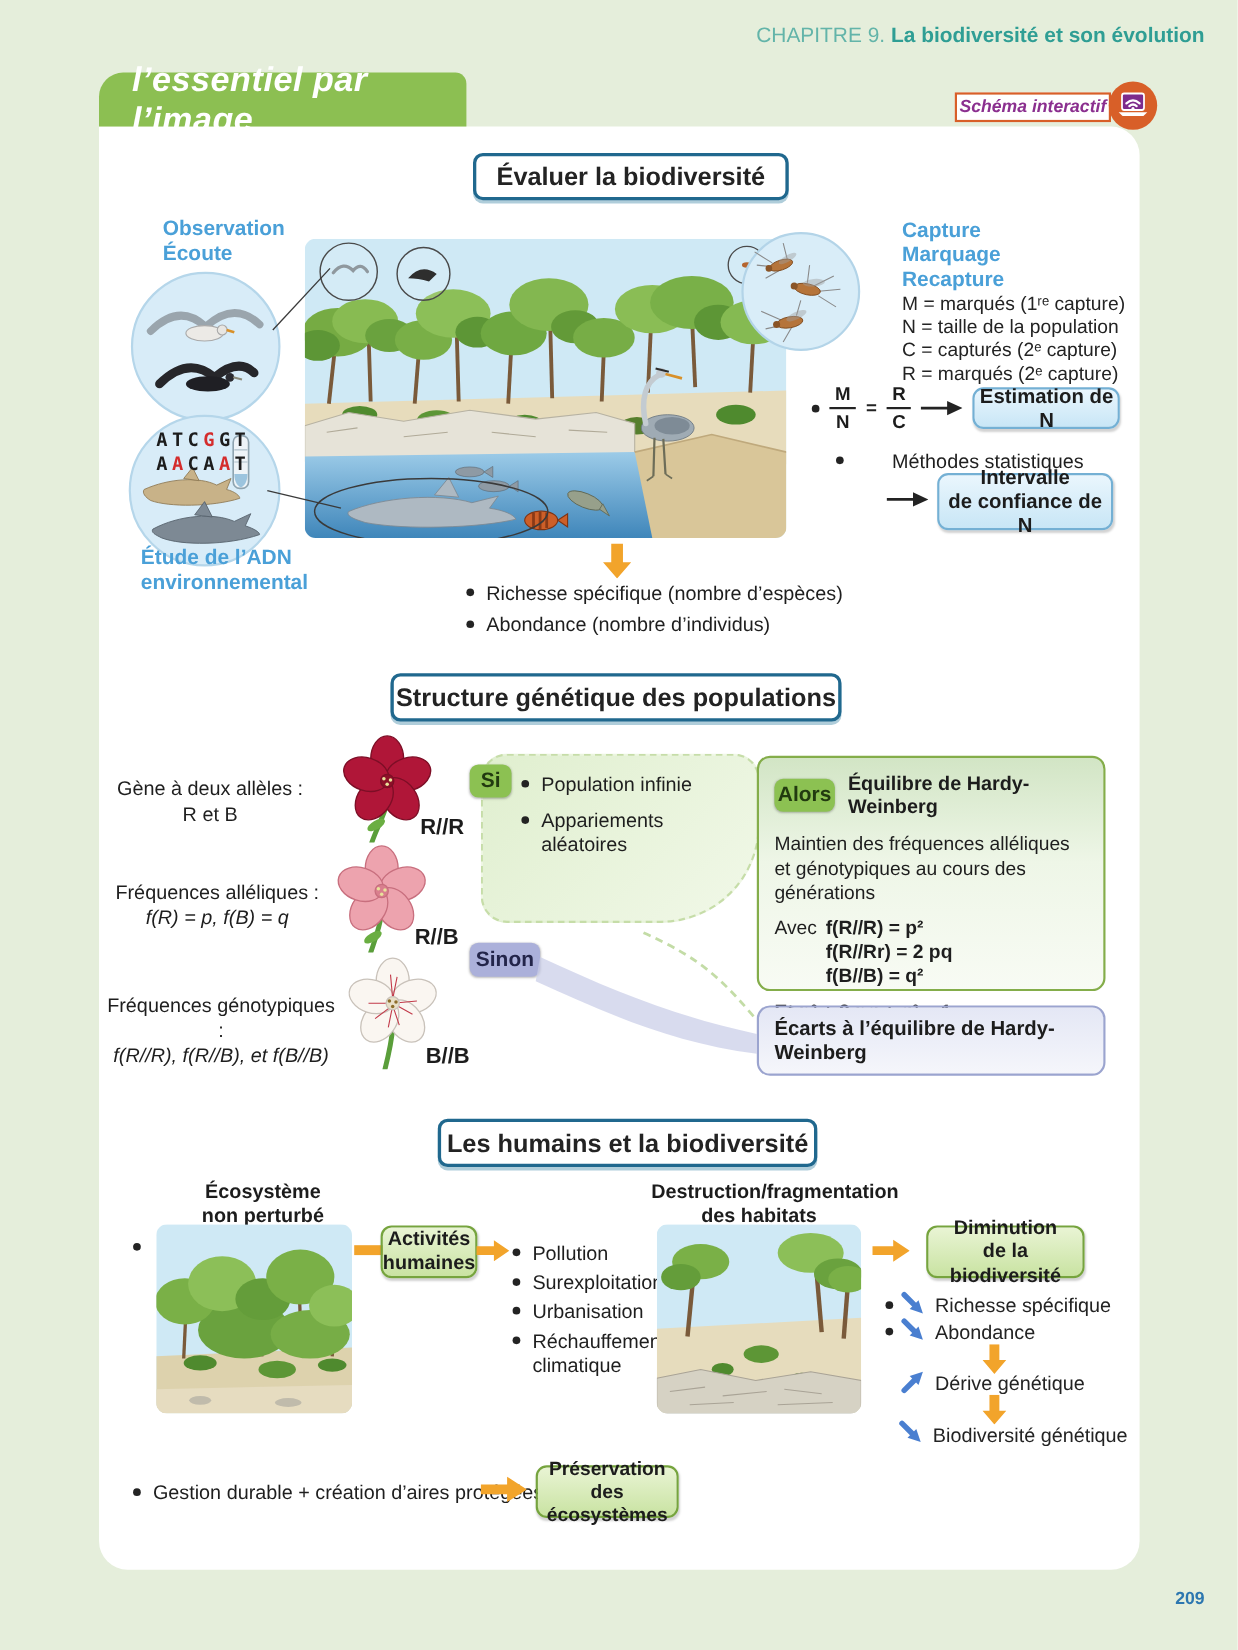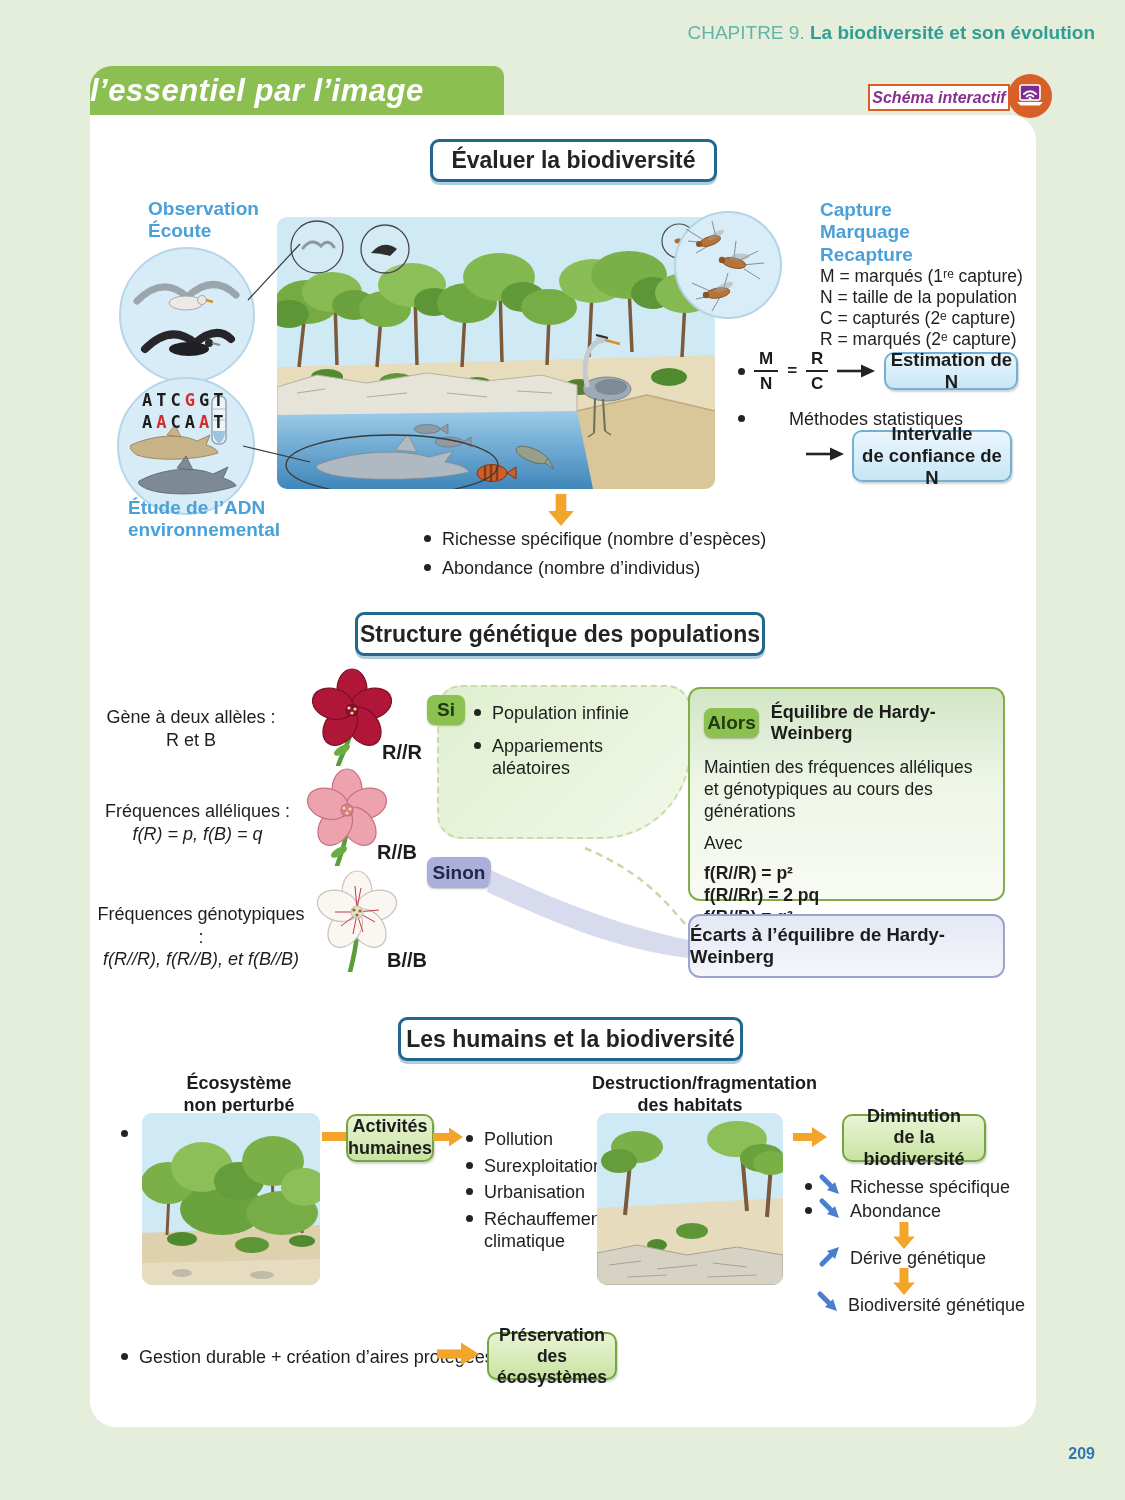--- a/index.html
+++ b/index.html
@@ -4,21 +4,21 @@
 <style>
   html,body{margin:0;padding:0;}
   body{background:#e5eedb;font-family:"Liberation Sans","DejaVu Sans",sans-serif;color:#232323;}
   .page{position:relative;width:1125px;height:1500px;background:#e5eedb;overflow:hidden;}
   .abs{position:absolute;}
   
   .chapter{top:22px;left:420px;width:675px;text-align:right;font-size:19px;}
   .chapter .pre{color:#63b4a9;font-weight:normal;}
   .chapter .tit{color:#2f9e94;font-weight:bold;text-align:right;}
   
-  .banner{left:90px;top:66px;width:414px;height:49px;background:#8cbf52;border-radius:22px 10px 0 0;display:flex;align-items:center;box-sizing:border-box;}
+  .banner{left:90px;top:66px;width:334px;height:49px;background:#8cbf52;border-radius:22px 10px 0 0;display:flex;align-items:center;padding-left:30px;box-sizing:border-box;}
   .banner span{color:#fff;font-style:italic;font-weight:bold;font-size:31px;letter-spacing:.5px;}
   .card{left:90px;top:115px;width:946px;height:1312px;background:#ffffff;border-radius:0 26px 26px 26px;}
   .badge{left:868px;top:84px;width:142px;height:27px;background:#fff;border:2px solid #d85f28;display:flex;align-items:center;justify-content:center;box-sizing:border-box;}
   .badge span{color:#8b2f8f;font-weight:bold;font-style:italic;font-size:16px;}
   .badge-circ{left:1006px;top:72px;width:48px;height:48px;}
   
   .sec-title{background:#fff;border:3px solid #20688e;border-radius:9px;color:#232323;font-weight:bold;font-size:23px;display:flex;align-items:center;justify-content:center;box-shadow:0 3px 0 rgba(27,111,150,.35);box-sizing:border-box;}
   
   .blue-lbl{color:#4aa0d8;font-weight:bold;font-size:19px;line-height:1.18;}
   .legend{font-size:17.5px;line-height:21px;color:#232323;}
@@ -32,21 +32,21 @@
   .frac{display:inline-flex;flex-direction:column;align-items:center;font-weight:bold;font-size:17px;line-height:1;color:#1c1c1c;}
   .frac .num{padding:0 5px 3px;border-bottom:2px solid #232323;margin-bottom:3px;}
   .formula-row{display:flex;align-items:center;gap:9px;}
   
   .g-lbl{font-size:18px;color:#1e1e1e;text-align:center;line-height:1.25;}
   .g-lbl .it{font-style:italic;}
   .si-blob{background:linear-gradient(135deg,#e0efcf,#f1f8e8);border:2px dashed #c6dda8;border-radius:24px 24px 90px 24px;}
   .mini-badge{background:#8cc152;border-radius:8px;display:flex;align-items:center;justify-content:center;font-weight:bold;font-size:19px;color:#223a10;box-shadow:0 1px 2px rgba(0,0,0,.25);}
   .mini-badge.lav{background:#abb0da;color:#23254a;}
   .alors-box{background:linear-gradient(#d2e5c5 0%,#eef6e7 45%,#f8fbf4 100%);border:2px solid #84ad4a;border-radius:12px;box-sizing:border-box;padding:13px 14px;}
-  .ecarts-box{background:linear-gradient(#e4e7f5,#f5f6fb);border:2px solid #9ba4cf;border-radius:12px;box-sizing:border-box;display:flex;align-items:center;font-weight:bold;font-size:18.5px;color:#1c1c1c;}
+  .ecarts-box{background:linear-gradient(#e4e7f5,#f5f6fb);border:2px solid #9ba4cf;border-radius:12px;box-sizing:border-box;display:flex;align-items:center;padding-left:14px;font-weight:bold;font-size:18.5px;color:#1c1c1c;}
   .alt-line{font-size:17.5px;line-height:22px;color:#1e1e1e;}
   .alt-formula{font-size:17.5px;line-height:22px;color:#1e1e1e;font-weight:bold;}
   
   .dna-row{display:flex;gap:4px;font-weight:bold;font-size:17px;color:#1c1c1c;font-family:"DejaVu Sans Mono","Liberation Mono",monospace;}
   .dna-row .red{color:#d42c2c;}
   .flower-lbl{font-weight:bold;font-size:20px;color:#1c1c1c;}
   .small-bold{font-weight:bold;font-size:18px;line-height:1.2;color:#1c1c1c;text-align:center;}
   .pagenum{color:#2d77b0;font-weight:bold;font-size:16px;}
   .thumb{border-radius:10px;overflow:hidden;}
   svg{display:block;}
@@ -252,21 +252,21 @@
       <svg width="38" height="16" viewBox="0 0 38 16">
           <line x1="0" y1="8" x2="26" y2="8" stroke="#232323" stroke-width="2.6"></line>
           <path d="M38,8 L24,1.5 L24,14.5 Z" fill="#232323"></path>
         </svg>
     </span>
     <span class="bluebox" style="width:134px;height:38px;">
       <span>Estimation de N</span>
     </span>
   </div>
 
-  <div class="abs brow" style="left:738px;top:408px;gap:44px;">
+  <div class="abs brow" style="left:760px;top:408px;gap:44px;">
     <span class="dot"></span>
     <span>Méthodes statistiques</span>
   </div>
   <div class="abs" style="left:806px;top:446px;">
     <svg width="38" height="16" viewBox="0 0 38 16">
         <line x1="0" y1="8" x2="26" y2="8" stroke="#232323" stroke-width="2.6"></line>
         <path d="M38,8 L24,1.5 L24,14.5 Z" fill="#232323"></path>
       </svg>
   </div>
   <div class="abs bluebox" style="left:852px;top:430px;width:160px;height:52px;">
@@ -427,21 +427,21 @@
     <div style="display:flex;align-items:center;gap:12px;">
       <span class="mini-badge" style="width:62px;height:30px;">
         <span>Alors</span>
       </span>
       <span style="font-weight:bold;font-size:18px;color:#1c1c1c;">Équilibre de Hardy-Weinberg</span>
     </div>
     <div style="margin-top:12px;">
       <div class="alt-line">Maintien des fréquences alléliques</div>
       <div class="alt-line">et génotypiques au cours des générations</div>
     </div>
-    <div style="margin-top:10px;display:flex;gap:8px;flex-direction:column;">
+    <div style="margin-top:10px;display:flex;gap:8px;">
       <span class="alt-line">Avec</span>
       <span>
         <div class="alt-formula">f(R//R) = p²</div>
         <div class="alt-formula">f(R//Rr) = 2 pq</div>
         <div class="alt-formula">f(B//B) = q²</div>
       </span>
     </div>
     <div class="alt-formula" style="margin-top:10px;">Et p² + 2 pq + q² = 1</div>
   </div>
 

